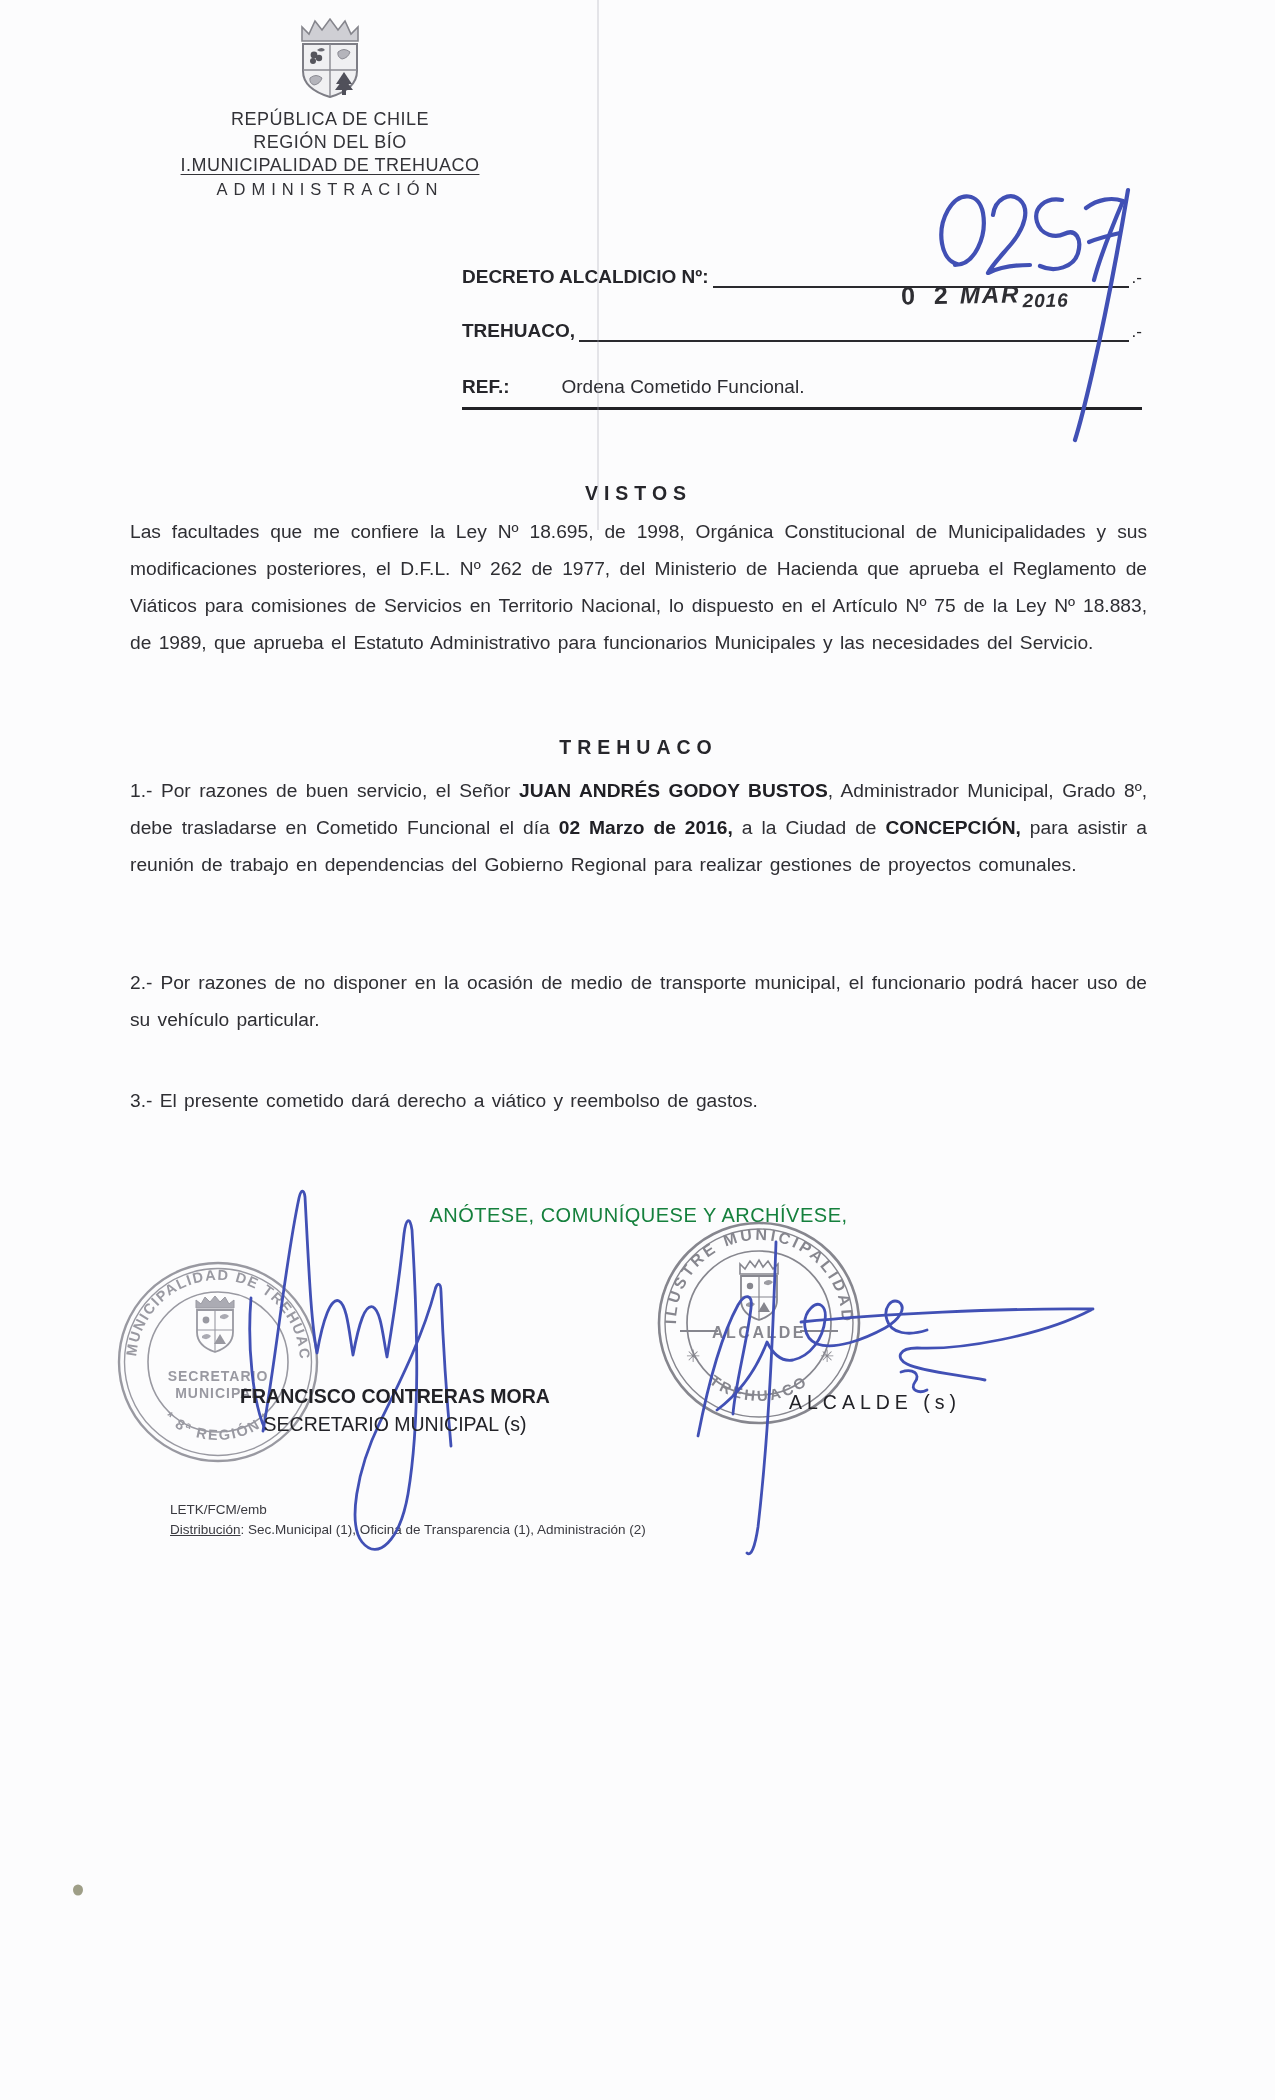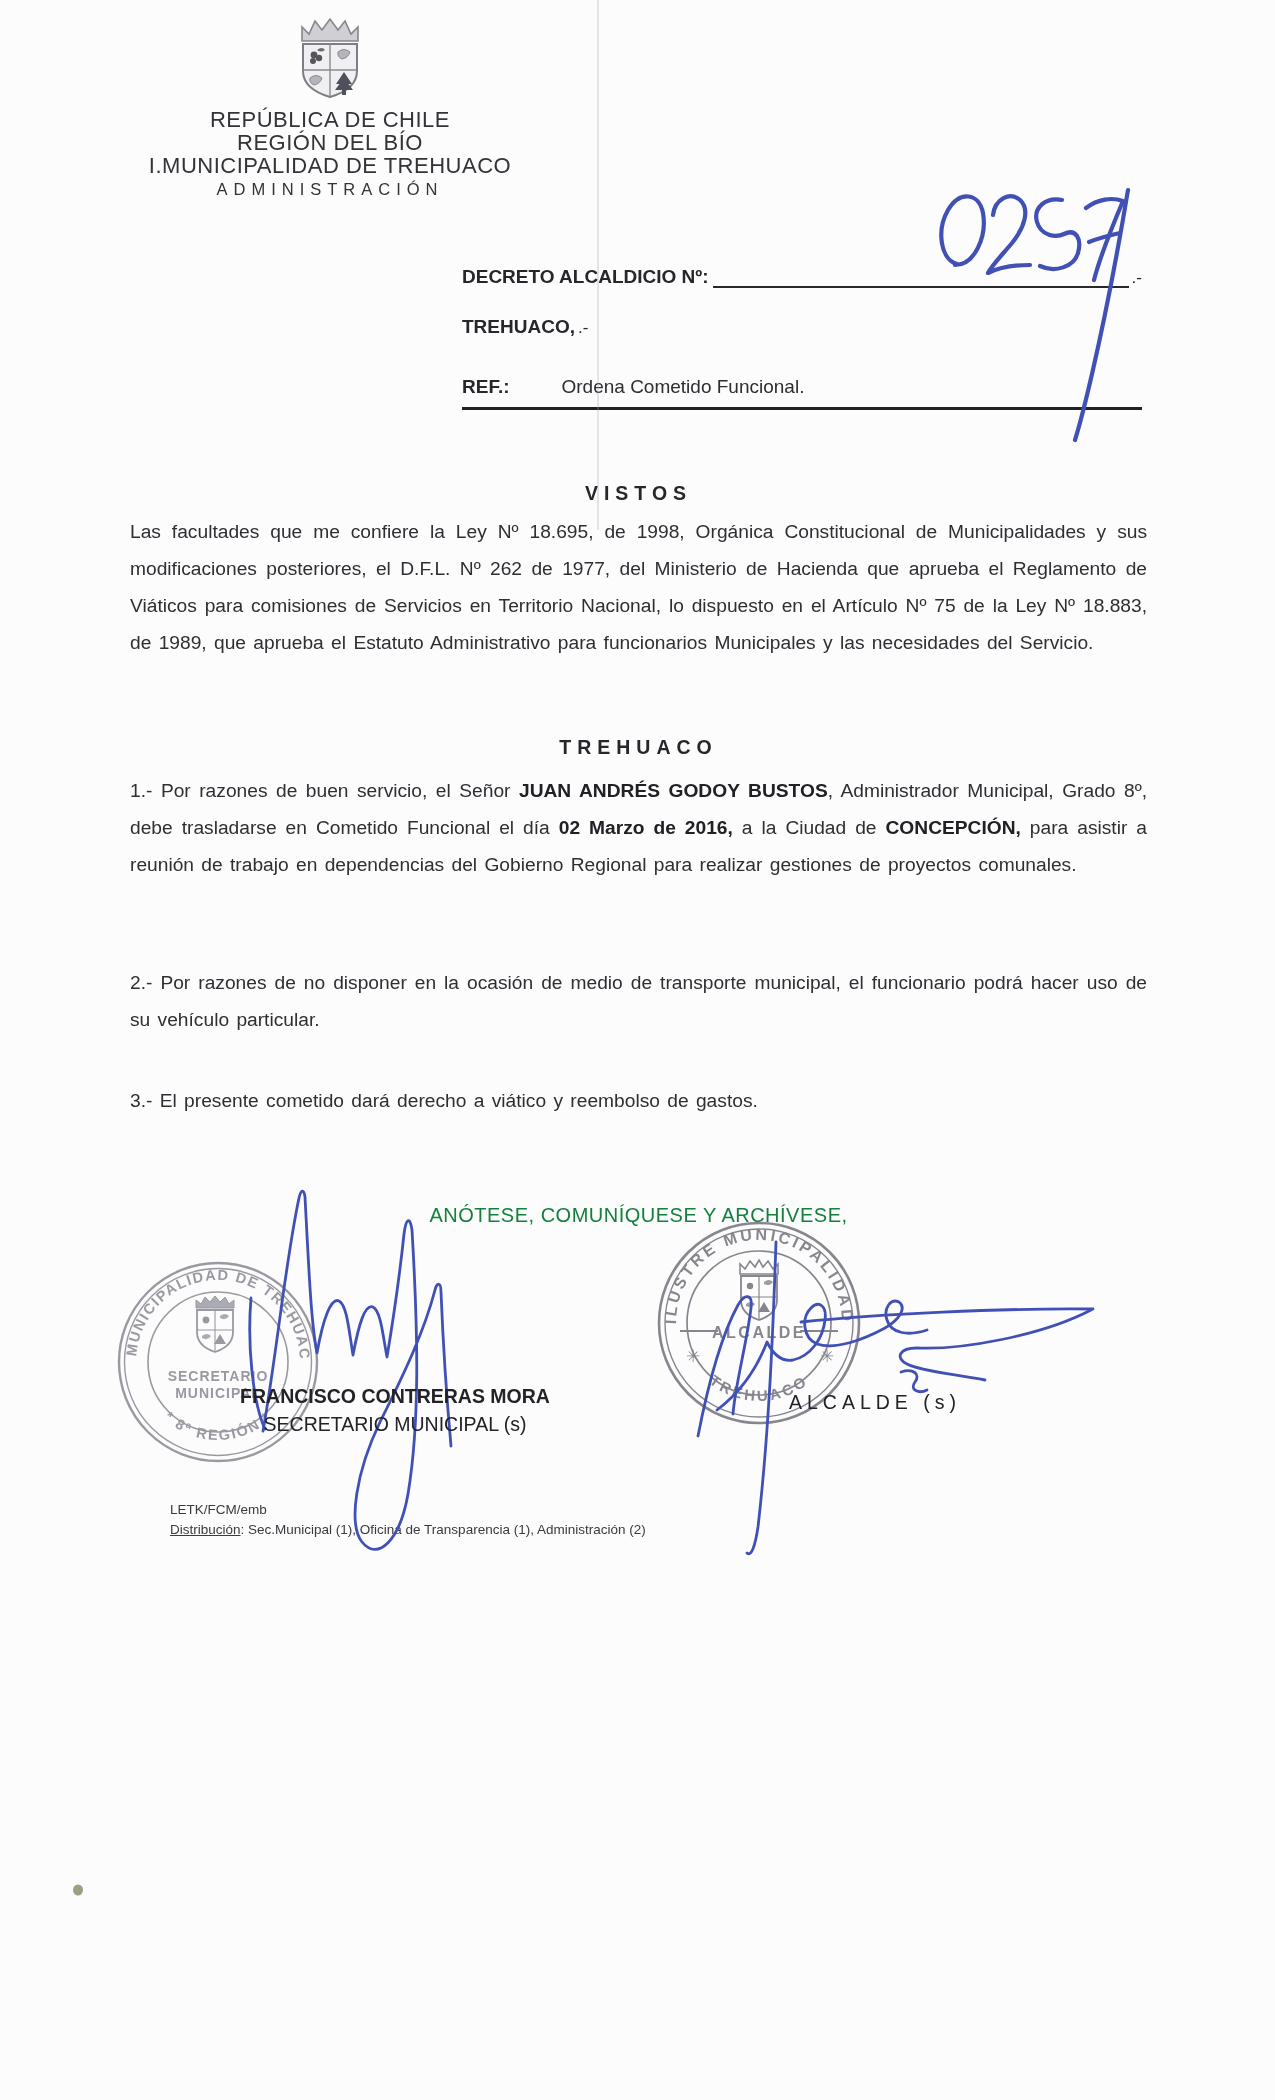--- a/index.html
+++ b/index.html
@@ -5,22 +5,22 @@
   html,body{margin:0;padding:0;background:#e8e8ea;}
   .page{
     position:relative;width:1275px;height:2100px;margin:0 auto;
     background:#fcfcfd;overflow:hidden;
     font-family:"Liberation Sans",sans-serif;color:#2d2d32;
   }
   .abs{position:absolute;}
   
   .header{left:140px;top:14px;width:380px;text-align:center;}
   .crest{display:block;margin:0 auto 2px auto;}
-  .hline{font-size:22px;line-height:23px;letter-spacing:.5px;color:#333338;}
-  .hline.u{text-underline-offset:3px;}
+  .hline{font-size:18px;line-height:23px;letter-spacing:.5px;color:#333338;}
+  .hline.u{text-decoration:underline;text-underline-offset:3px;}
   .hline.sp{letter-spacing:6px;font-size:16.5px;margin-top:1px;}
   
   .refblock{left:462px;top:258px;width:680px;}
   .refrow{position:absolute;left:0;display:flex;align-items:flex-end;width:680px;}
   .lbl{font-weight:bold;font-size:19px;color:#26262b;white-space:nowrap;}
   .fill-line{flex:1;border-bottom:2px solid #2a2a2e;height:24px;margin-left:4px;}
   .suffix{font-size:17px;margin-left:3px;color:#26262b;}
   .ref-underline{border-bottom:3px solid #222226;padding-bottom:9px;gap:44px;}
   .ref-text{font-weight:normal;font-size:19px;margin-left:8px;white-space:nowrap;}
   .datestamp{position:absolute;left:322px;top:-36px;font-weight:bold;color:#2e2e33;
@@ -80,20 +80,25 @@
   </div>
 
   <div class="abs refblock">
     <div class="refrow" style="top:4px;">
       <span class="lbl">DECRETO ALCALDICIO Nº:</span>
       <span class="fill-line"></span>
       <span class="suffix">.-</span>
     </div>
     <div class="refrow" style="top:58px;">
       <span class="lbl">TREHUACO,</span>
+      <span class="fill-line" style="position:relative;">
+        <span class="datestamp">
+          <span class="ds-day">0 2</span><span class="ds-mon">MAR</span><span class="ds-year">2016</span>
+        </span>
+      </span>
       <span class="suffix">.-</span>
     </div>
     <div class="refrow ref-underline" style="top:118px;align-items:baseline;">
       <span class="lbl">REF.:</span>
       <span class="ref-text">Ordena Cometido Funcional.</span>
     </div>
   </div>
 
   <div class="abs bodycol heading" style="top:482px;">VISTOS</div>
   <div class="abs bodycol para" style="top:513px;">Las facultades que me confiere la Ley Nº 18.695, de 1998, Orgánica Constitucional de Municipalidades y sus modificaciones posteriores, el D.F.L. Nº 262 de 1977, del Ministerio de Hacienda que aprueba el Reglamento de Viáticos para comisiones de Servicios en Territorio Nacional, lo dispuesto en el Artículo Nº 75 de la Ley Nº 18.883, de 1989, que aprueba el Estatuto Administrativo para funcionarios Municipales y las necesidades del Servicio.</div>

